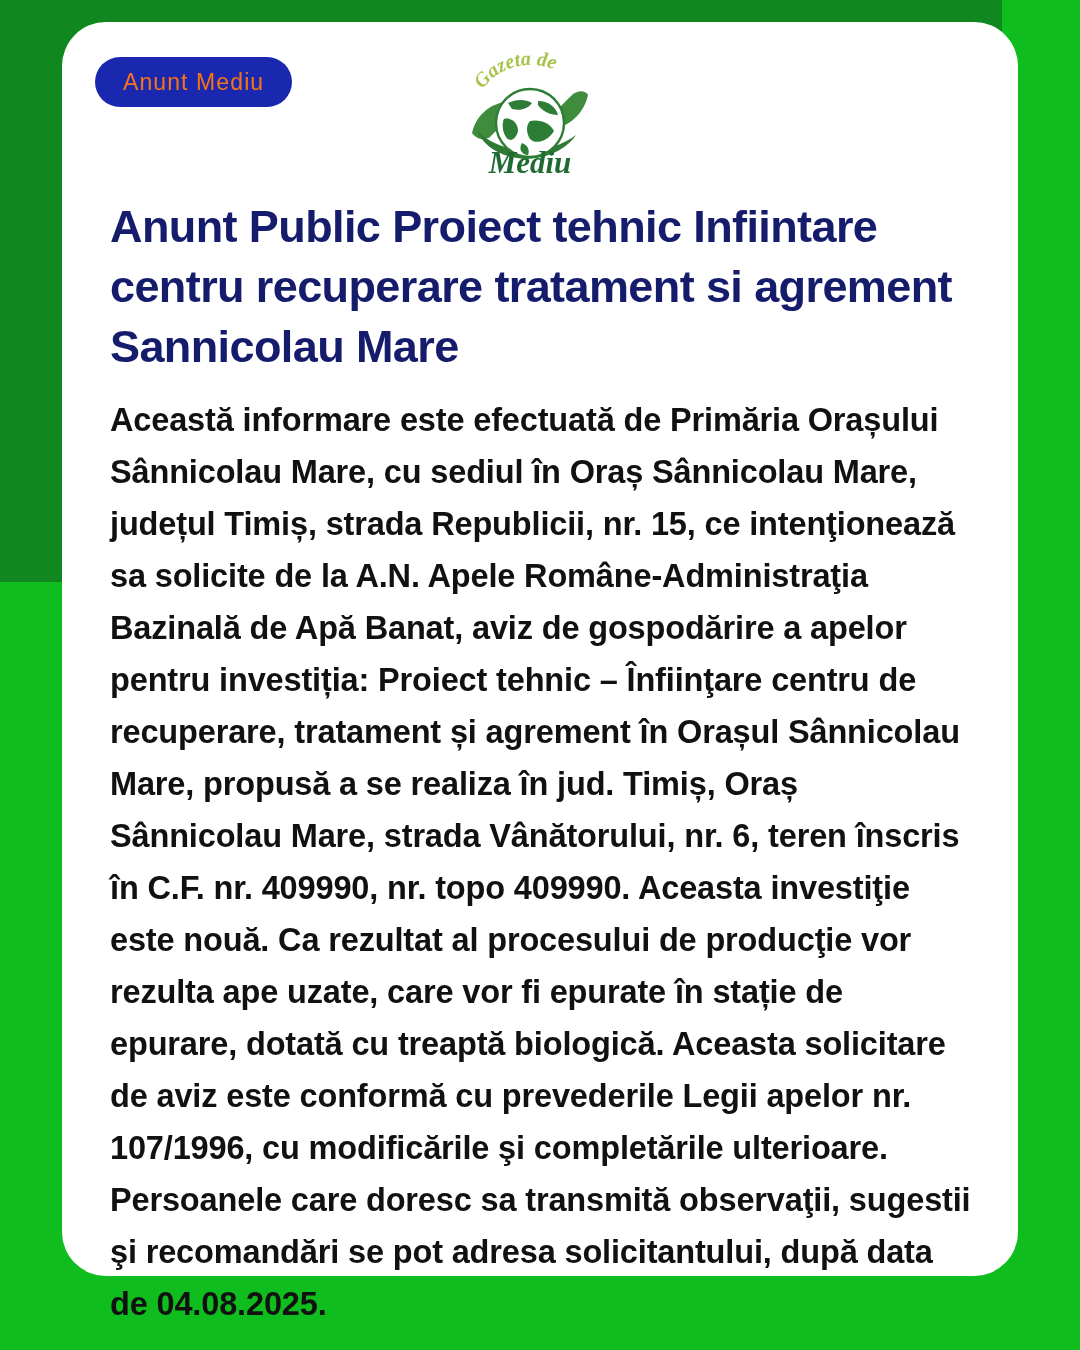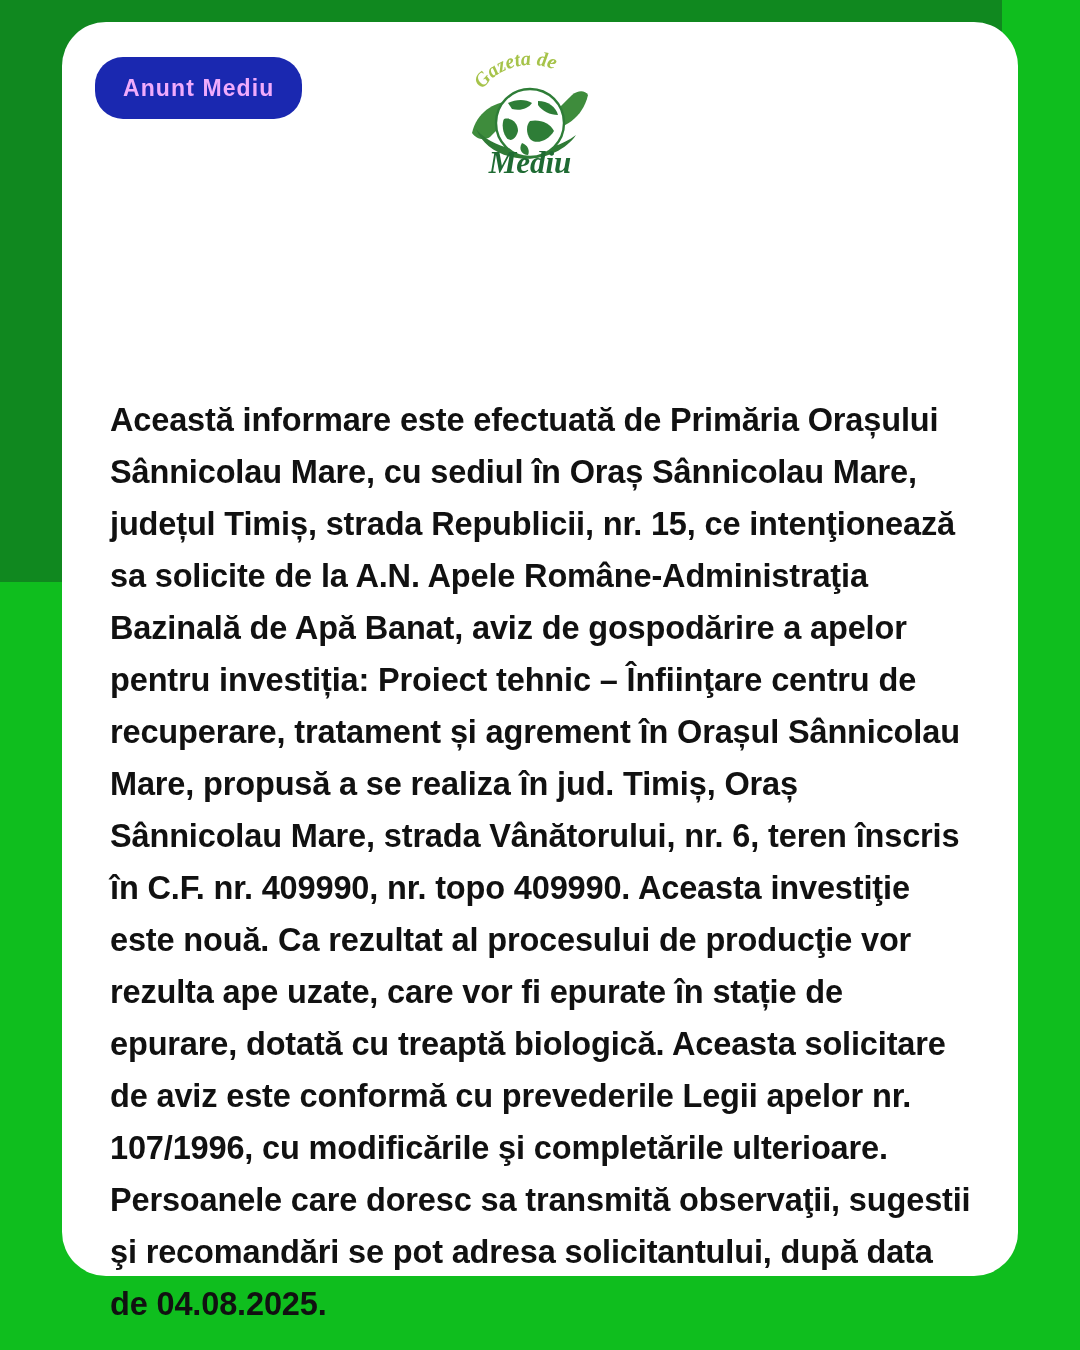--- a/index.html
+++ b/index.html
@@ -52,26 +52,26 @@
     top: 0;
     width: 956px;
     height: 160px;
   }
 
   .badge {
     position: absolute;
     left: 33px;
     top: 35px;
     min-width: 182px;
-    height: 62px;
+    height: 50px;
     background: #1A28B0;
     border-radius: 28px;
-    color: #f0abfc;
+    color: #f97316;
     font-size: 23px;
-    font-weight: 700;
+    font-weight: 400;
     letter-spacing: 1.1px;
     display: flex;
     align-items: center;
     justify-content: center;
     padding: 0 28px;
     box-sizing: border-box;
     white-space: nowrap;
   }
 
   .logo {
@@ -149,17 +149,18 @@
           <text font-family="'Liberation Serif', serif" font-size="20" font-style="italic" font-weight="700" fill="#A6C34A">
             <textPath href="#arcTop" startOffset="12%">Gazeta de</textPath>
           </text>
 
           <text x="70" y="136" text-anchor="middle" font-family="'Liberation Serif', serif" font-size="31" font-style="italic" font-weight="700" fill="#1F6B33">Mediu</text>
         </svg>
       </div>
 
     </div>
 
+    <h1 class="headline">Anunt Public Proiect tehnic Infiintare centru recuperare tratament si agrement Sannicolau Mare</h1>
 
     <p class="body-copy">Această informare este efectuată de Primăria Orașului Sânnicolau Mare, cu sediul în Oraș Sânnicolau Mare, județul Timiș, strada Republicii, nr. 15, ce intenţionează sa solicite de la A.N. Apele Române-Administraţia Bazinală de Apă Banat, aviz de gospodărire a apelor pentru investiția: Proiect tehnic – Înfiinţare centru de recuperare, tratament și agrement în Orașul Sânnicolau Mare, propusă a se realiza în jud. Timiș, Oraș Sânnicolau Mare, strada Vânătorului, nr. 6, teren înscris în C.F. nr. 409990, nr. topo 409990. Aceasta investiţie este nouă. Ca rezultat al procesului de producţie vor rezulta ape uzate, care vor fi epurate în stație de epurare, dotată cu treaptă biologică. Aceasta solicitare de aviz este conformă cu prevederile Legii apelor nr. 107/1996, cu modificările şi completările ulterioare. Persoanele care doresc sa transmită observaţii, sugestii şi recomandări se pot adresa solicitantului, după data de 04.08.2025.</p>
 
   </div>
 </div>
 
 </body></html>

